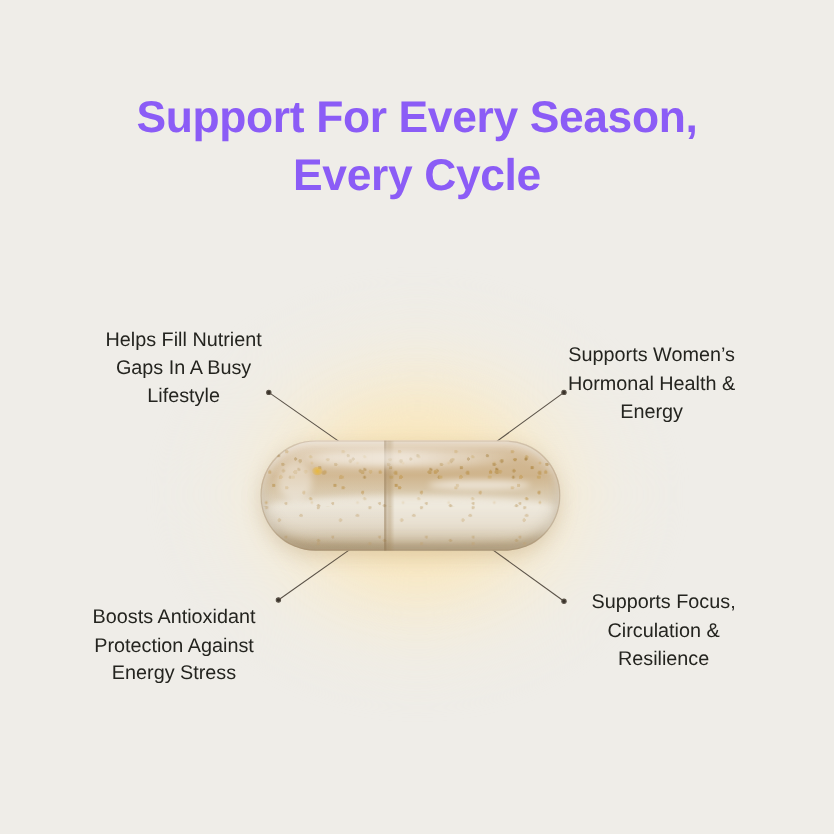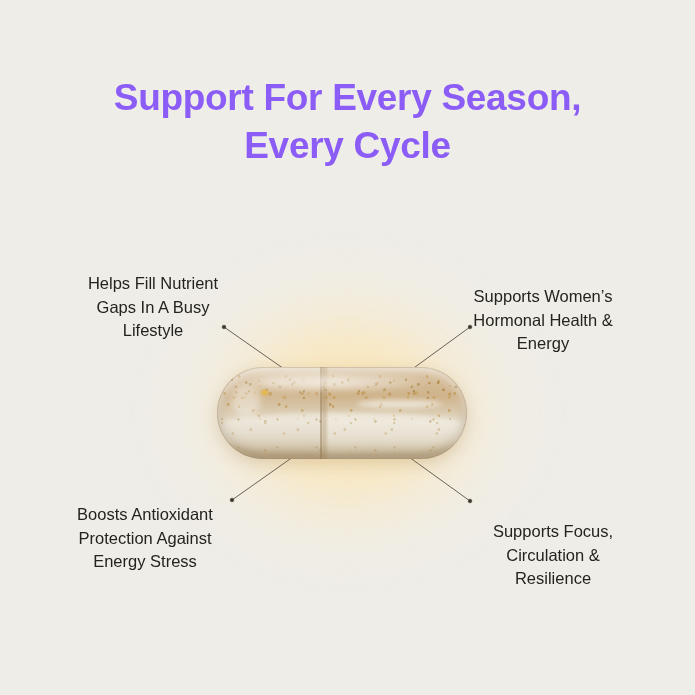--- a/index.html
+++ b/index.html
@@ -71,21 +71,21 @@
     position: absolute;
     color: #24241f;
     font-size: 16.5px;
     line-height: 1.43;
     text-align: center;
     white-space: pre-line;
   }
   .label-tl { left: 48px;  top: 272px; width: 210px; }
   .label-tr { left: 438px; top: 285px; width: 210px; }
   .label-bl { left: 38px;  top: 503px; width: 214px; }
-  .label-br { left: 448px; top: 520px; width: 210px; }
+  .label-br { left: 448px; top: 491px; width: 210px; }
 
   
   .leaders {
     position: absolute;
     left: 0; top: 0;
     width: 695px; height: 695px;
     pointer-events: none;
   }
 
   

